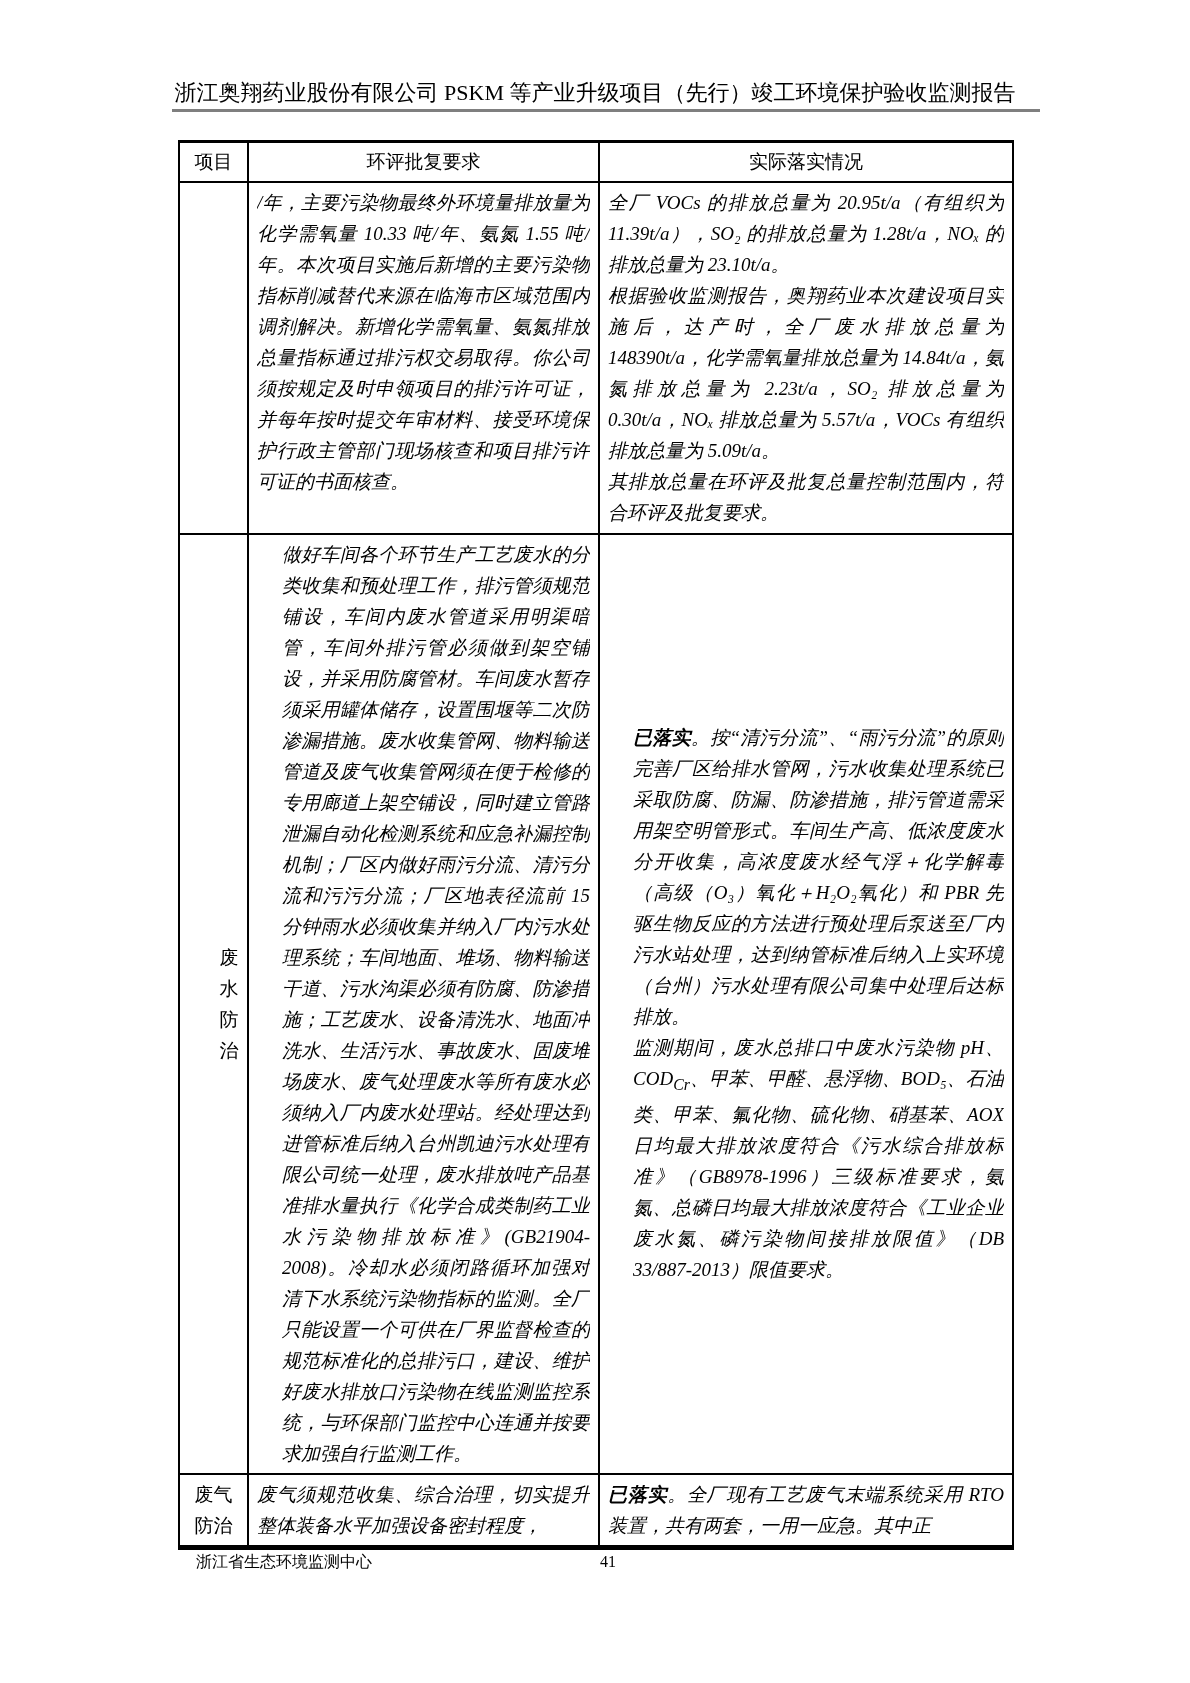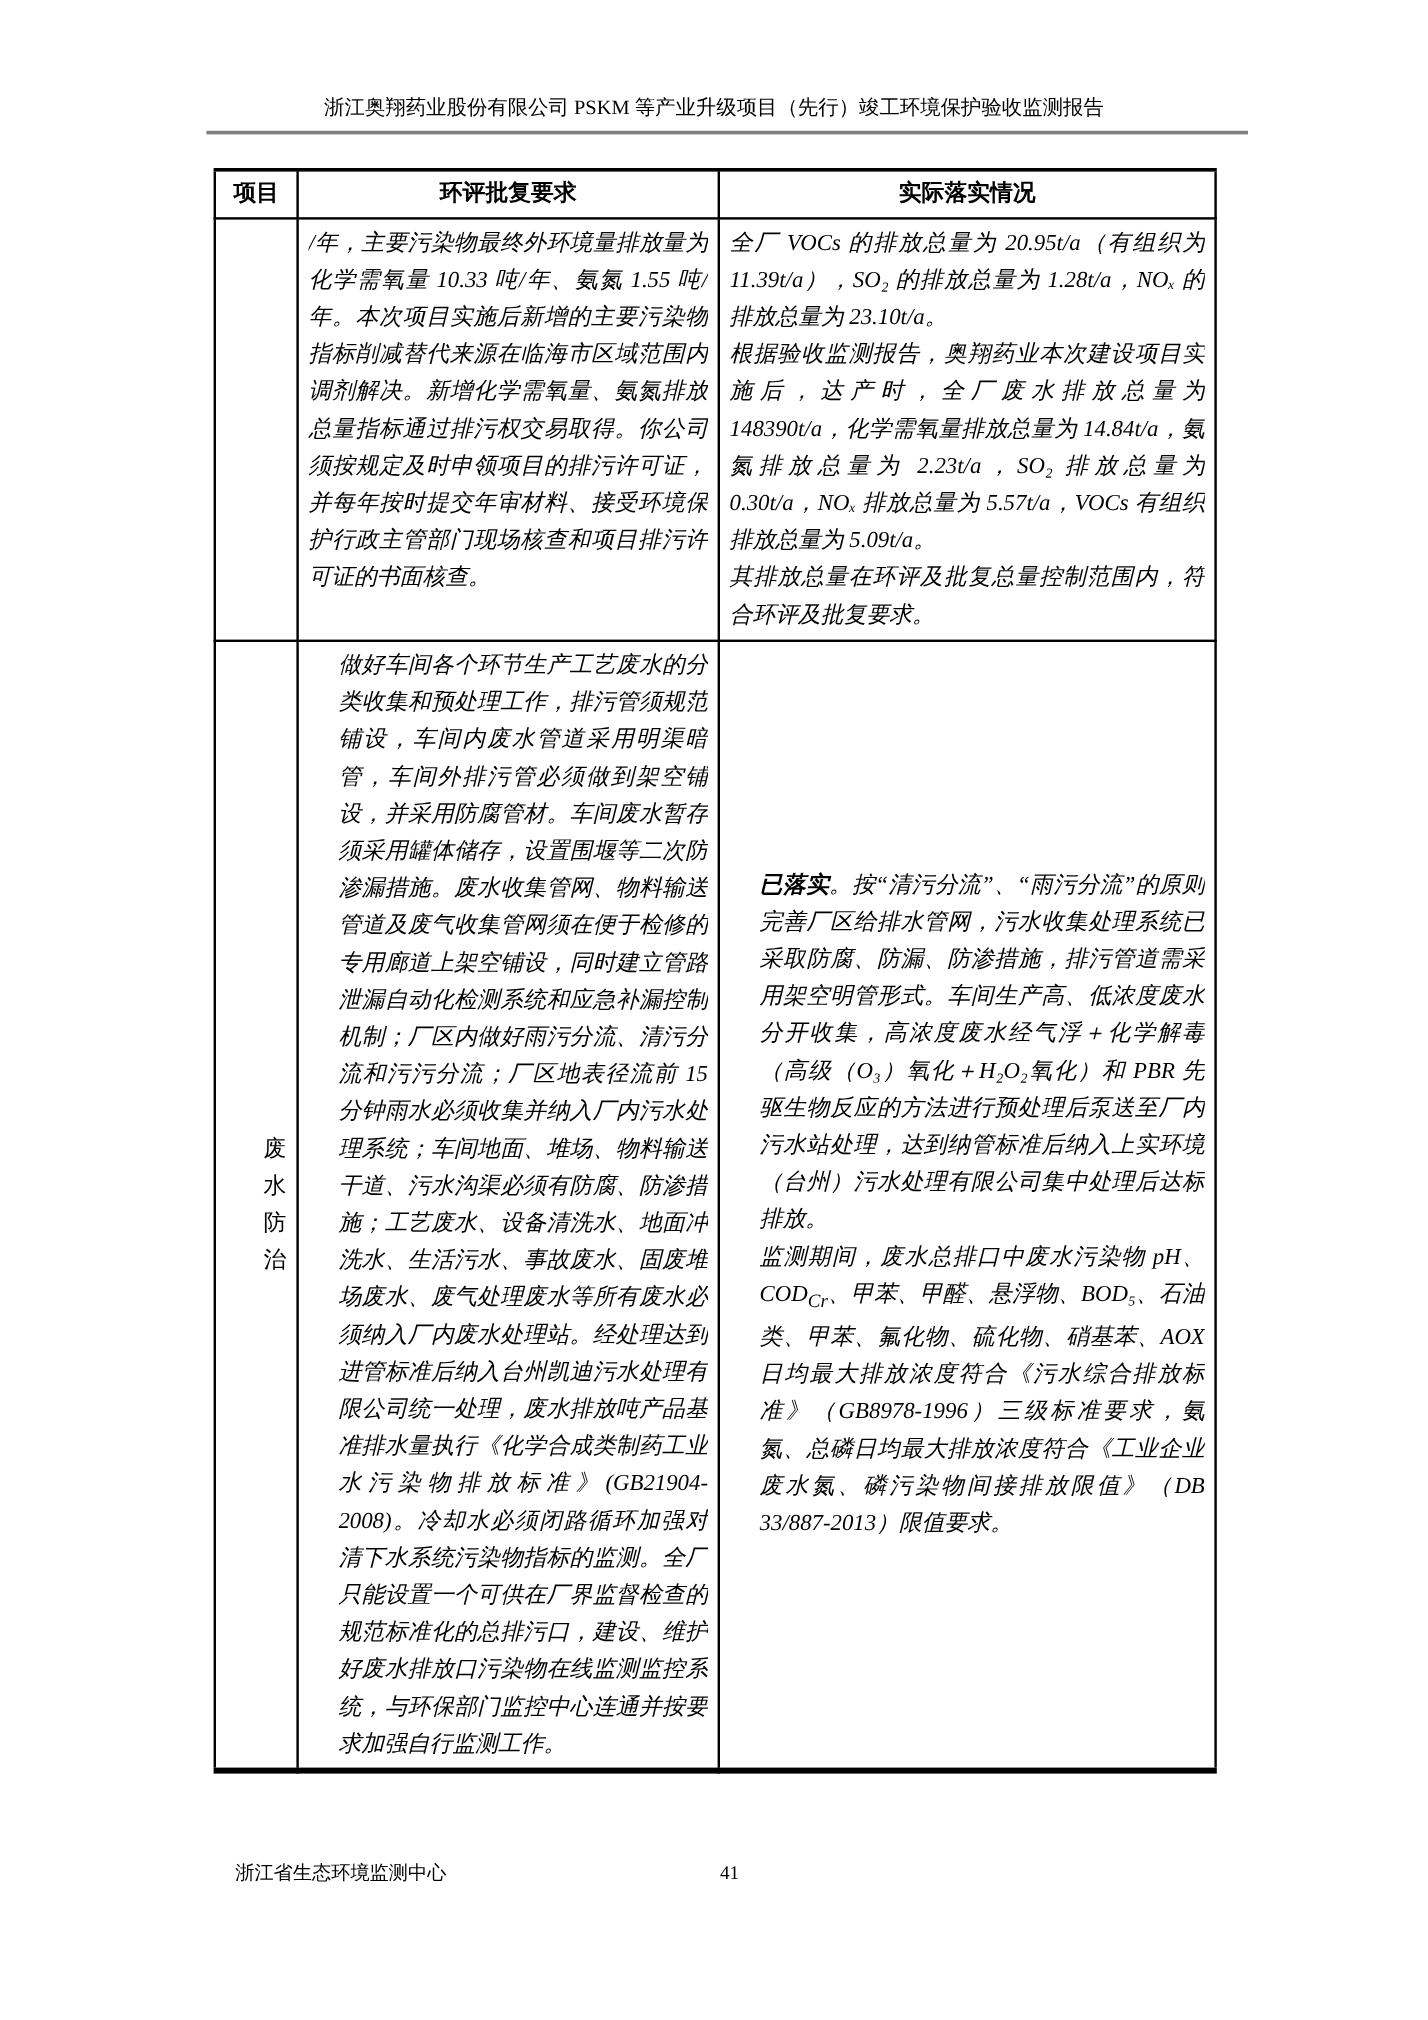--- a/index.html
+++ b/index.html
@@ -5,21 +5,21 @@
   * { margin:0; padding:0; box-sizing:border-box; }
   html,body { background:#ffffff; }
   body {
     width:1190px; height:1683px;
     position:relative;
     font-family:"Liberation Serif","DejaVu Serif",serif;
     color:#000;
   }
   .doc-title {
     position:absolute; top:78px; left:0; width:1190px;
-    text-align:center; font-size:17px; color:#000;
+    text-align:center; font-size:22px; color:#000;
     white-space:nowrap;
   }
   .doc-rule {
     position:absolute; top:109px; left:172px; width:868px;
     height:3px; background:#7f7f7f;
   }
   table.main-table {
     position:absolute; left:178px; top:140px; width:834px;
     border-collapse:collapse; table-layout:fixed;
     border-top:3px solid #000;
@@ -28,21 +28,21 @@
     border-right:2px solid #000;
   }
   .main-table th, .main-table td {
     border:2px solid #000;
     vertical-align:top;
     font-size:19px;
     line-height:31px;
   }
   .main-table thead th {
     height:40px;
-    font-weight:bold;
+    font-weight:normal;
     text-align:center;
     vertical-align:middle;
     font-size:19px;
   }
   td.item-cell {
     text-align:center;
     padding:4px 2px;
     border-radius:23px;
   }
   td.v-middle { vertical-align:middle; }
@@ -111,19 +111,35 @@
           <p>做好车间各个环节生产工艺废水的分类收集和预处理工作，排污管须规范铺设，车间内废水管道采用明渠暗管，车间外排污管必须做到架空铺设，并采用防腐管材。车间废水暂存须采用罐体储存，设置围堰等二次防渗漏措施。废水收集管网、物料输送管道及废气收集管网须在便于检修的专用廊道上架空铺设，同时建立管路泄漏自动化检测系统和应急补漏控制机制；厂区内做好雨污分流、清污分流和污污分流；厂区地表径流前 15 分钟雨水必须收集并纳入厂内污水处理系统；车间地面、堆场、物料输送干道、污水沟渠必须有防腐、防渗措施；工艺废水、设备清洗水、地面冲洗水、生活污水、事故废水、固废堆场废水、废气处理废水等所有废水必须纳入厂内废水处理站。经处理达到进管标准后纳入台州凯迪污水处理有限公司统一处理，废水排放吨产品基准排水量执行《化学合成类制药工业水污染物排放标准》(GB21904-2008)。冷却水必须闭路循环加强对清下水系统污染物指标的监测。全厂只能设置一个可供在厂界监督检查的规范标准化的总排污口，建设、维护好废水排放口污染物在线监测监控系统，与环保部门监控中心连通并按要求加强自行监测工作。</p>
         </div>
       </td>
       <td class="text-cell v-middle">
         <div class="clip">
           <p><b class="status">已落实</b><span>。按“清污分流”、“雨污分流”的原则完善厂区给排水管网，污水收集处理系统已采取防腐、防漏、防渗措施，排污管道需采用架空明管形式。车间生产高、低浓度废水分开收集，高浓度废水经气浮＋化学解毒（高级（O₃）氧化＋H₂O₂氧化）和 PBR 先驱生物反应的方法进行预处理后泵送至厂内污水站处理，达到纳管标准后纳入上实环境（台州）污水处理有限公司集中处理后达标排放。</span></p>
           <p><span>监测期间，废水总排口中废水污染物 pH、COD</span><sub>Cr</sub><span>、甲苯、甲醛、悬浮物、BOD₅、石油类、甲苯、氟化物、硫化物、硝基苯、AOX 日均最大排放浓度符合《污水综合排放标准》（GB8978-1996）三级标准要求，氨氮、总磷日均最大排放浓度符合《工业企业废水氮、磷污染物间接排放限值》（DB 33/887-2013）限值要求。</span></p>
         </div>
       </td>
     </tr>
+    <tr class="row-3">
+      <td class="item-cell">
+        <div>废气</div>
+        <div>防治</div>
+      </td>
+      <td class="text-cell">
+        <div class="clip">
+          <p>废气须规范收集、综合治理，切实提升整体装备水平加强设备密封程度，</p>
+        </div>
+      </td>
+      <td class="text-cell">
+        <div class="clip">
+          <p><b class="status">已落实</b><span>。全厂现有工艺废气末端系统采用 RTO 装置，共有两套，一用一应急。其中正</span></p>
+        </div>
+      </td>
+    </tr>
   </tbody>
 </table>
 
 <div class="footer">
   <span class="footer-org">浙江省生态环境监测中心</span>
   <span class="footer-page">41</span>
 </div>
 
 </body></html>

